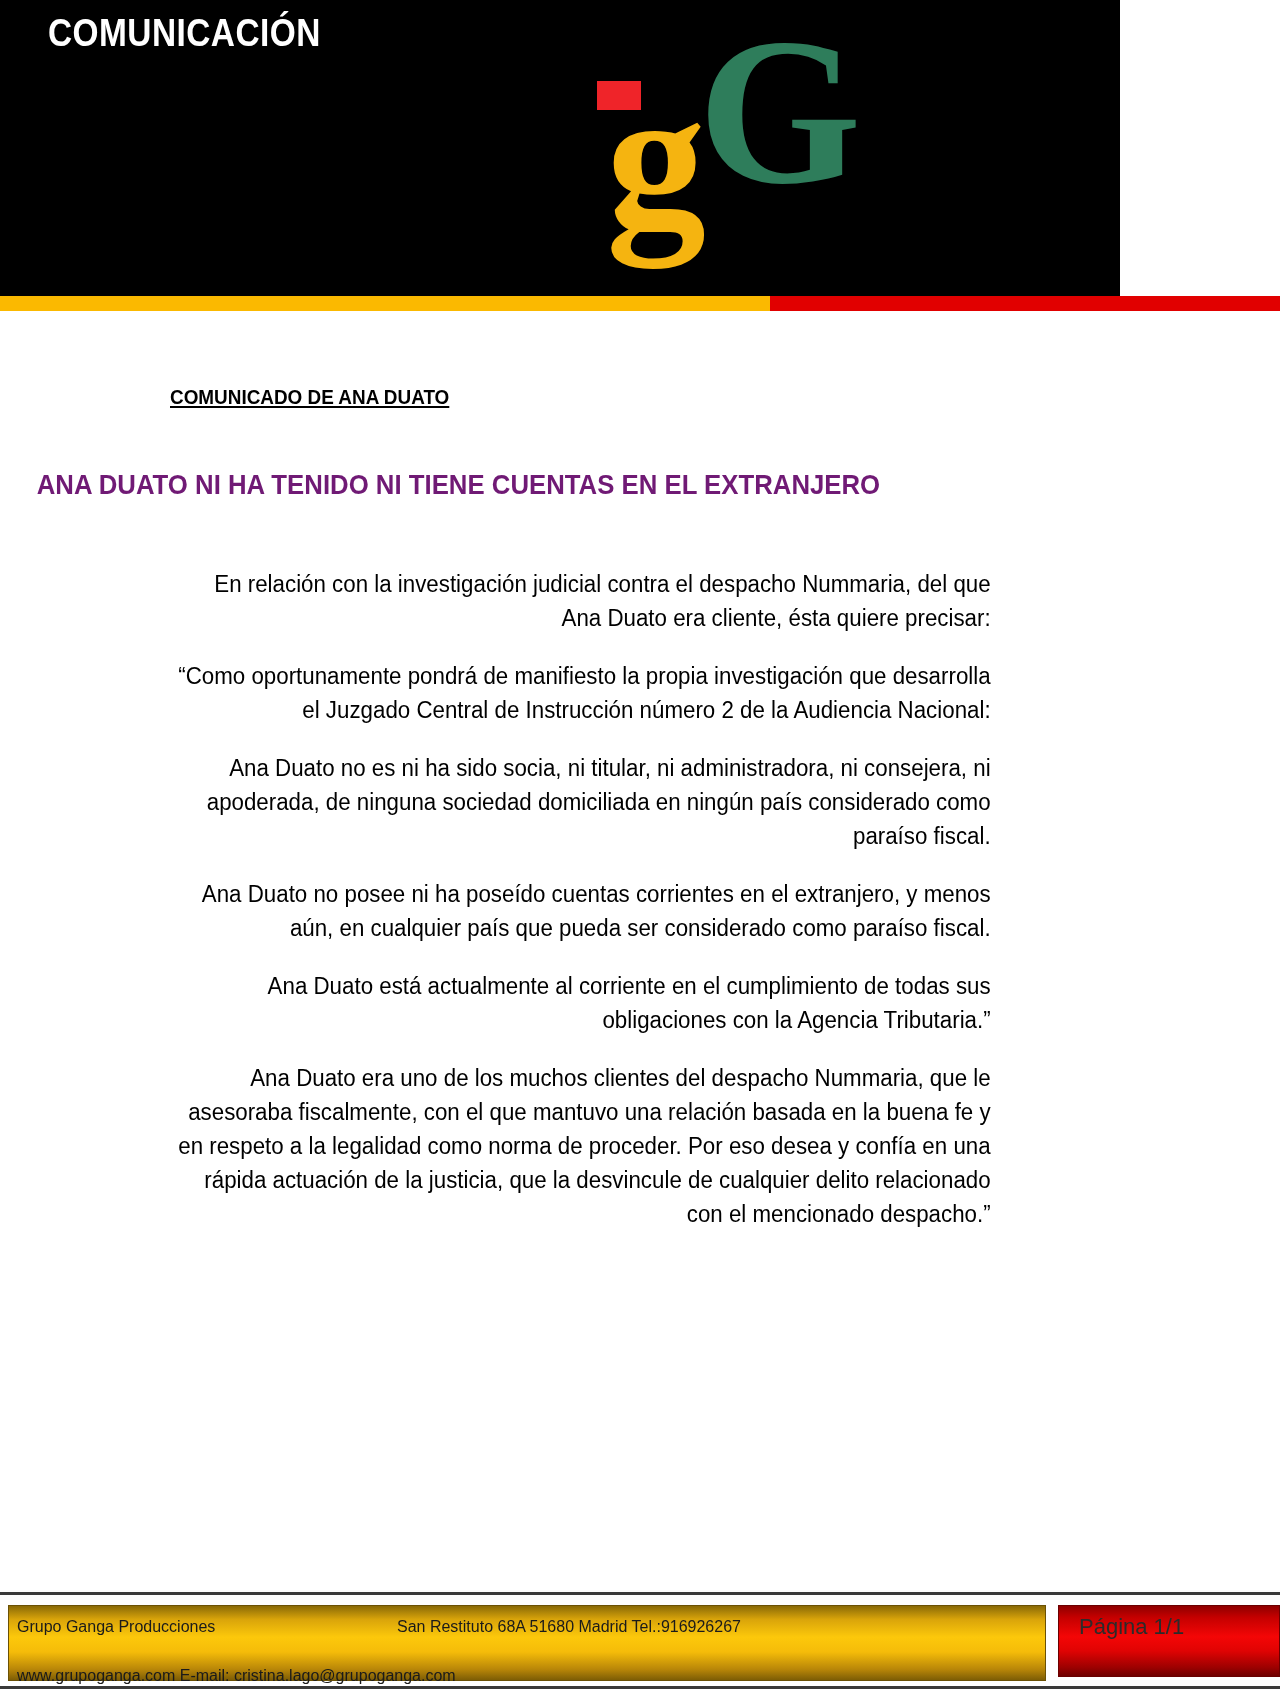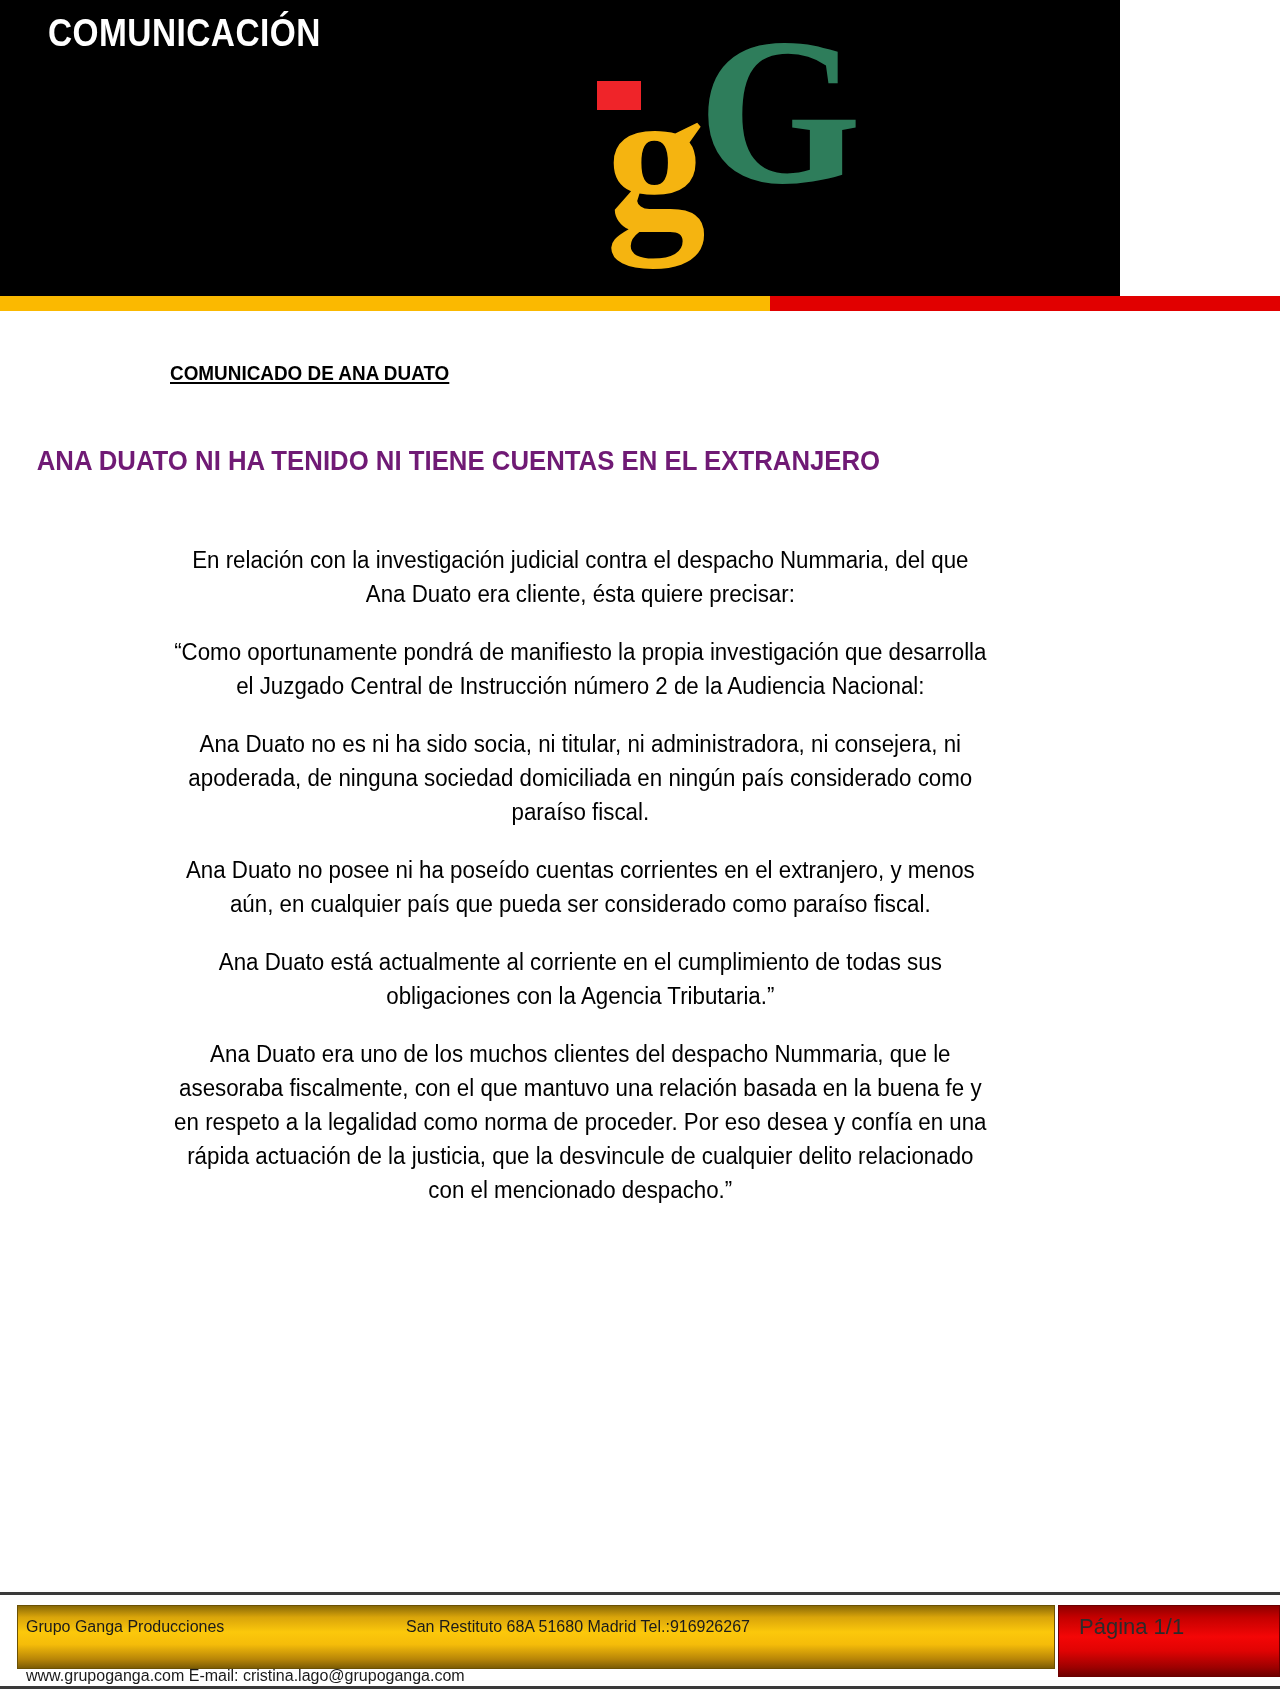--- a/index.html
+++ b/index.html
@@ -97,21 +97,21 @@
   .divider-red {
     flex: 1;
     height: 100%;
     background: #e10000;
   }
 
   
   .content {
     position: absolute;
     left: 0;
-    top: 304px;
+    top: 328px;
     width: 1268px;
   }
   .kicker {
     margin: 57px 0 0 170px;
     font-family: "Liberation Sans Narrow", "Liberation Sans", sans-serif;
     font-weight: bold;
     font-size: 21px;
     color: #000000;
     text-decoration: underline;
     display: inline-block;
@@ -135,21 +135,21 @@
   .paragraphs {
     margin: 66px 0 0 170px;
     width: 846px;
   }
   .para {
     font-family: "Liberation Sans Narrow", "Liberation Sans", sans-serif;
     font-size: 23px;
     line-height: 34px;
     color: #000000;
     margin: 0 0 24px 0;
-    text-align: center;
+    text-align: right;
   }
   .para-inner {
     display: block;
     transform: scaleX(0.97);
     transform-origin: left top;
   }
 
   
   .footer {
     position: absolute;
@@ -169,24 +169,24 @@
   .footer-rule-bottom {
     position: absolute;
     left: 0;
     top: 120px;
     width: 1280px;
     height: 3px;
     background: #3a3a3a;
   }
   .footer-gold {
     position: absolute;
-    left: 17px;
+    left: 8px;
     top: 39px;
     width: 1038px;
-    height: 64px;
+    height: 76px;
     background: linear-gradient(to bottom,
         #8a6a06 0%,
         #d9a40a 18%,
         #fcc80b 42%,
         #f5bc09 62%,
         #b78508 86%,
         #7d5d05 100%);
     border: 1px solid #6b5104;
     box-sizing: border-box;
   }

